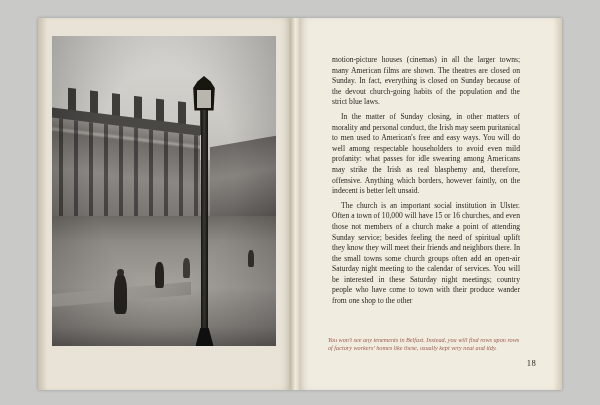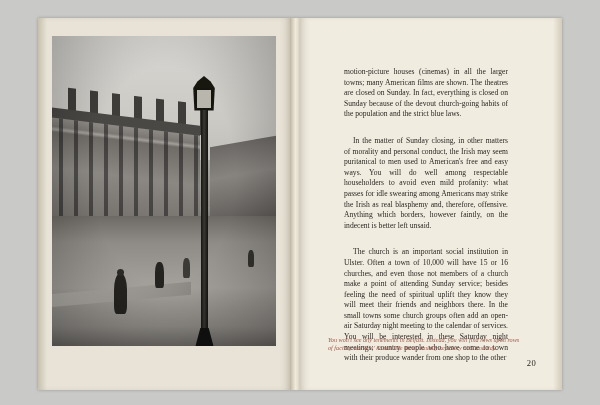--- a/index.html
+++ b/index.html
@@ -237,21 +237,21 @@
     width: 196px;
     font-size: 7.6px;
     line-height: 10.6px;
     color: #2a2722;
     text-align: justify;
     -webkit-hyphens: auto;
     hyphens: auto;
   }
 
   .text-col p {
-    margin: 16px;
+    margin: 4px;
     text-indent: 9px;
   }
   .text-col p.first { text-indent: 0; }
 
   .caption {
     position: absolute;
     left: 28px;
     top: 318px;
     width: 196px;
     font-style: italic;
@@ -321,17 +321,17 @@
 
     <div class="page page-right">
       <div class="text-col">
         <p class="first">motion-picture houses (cinemas) in all the larger towns; many American films are shown. The theatres are closed on Sunday. In fact, everything is closed on Sunday because of the devout church-going habits of the population and the strict blue laws.</p>
         <p>In the matter of Sunday closing, in other matters of morality and personal conduct, the Irish may seem puritanical to men used to American's free and easy ways. You will do well among respectable householders to avoid even mild profanity: what passes for idle swearing among Americans may strike the Irish as real blasphemy and, therefore, offensive. Anything which borders, however faintly, on the indecent is better left unsaid.</p>
         <p>The church is an important social institution in Ulster. Often a town of 10,000 will have 15 or 16 churches, and even those not members of a church make a point of attending Sunday service; besides feeling the need of spiritual uplift they know they will meet their friends and neighbors there. In the small towns some church groups often add an open-air Saturday night meeting to the calendar of services. You will be interested in these Saturday night meetings; country people who have come to town with their produce wander from one shop to the other</p>
       </div>
 
       <div class="caption">You won't see any tenements in Belfast. Instead, you will find rows upon rows of factory workers' homes like these, usually kept very neat and tidy.</div>
 
-      <div class="folio">20</div>
+      <div class="folio">18</div>
     </div>
 
   </div>
 </div>
 
 </body></html>

